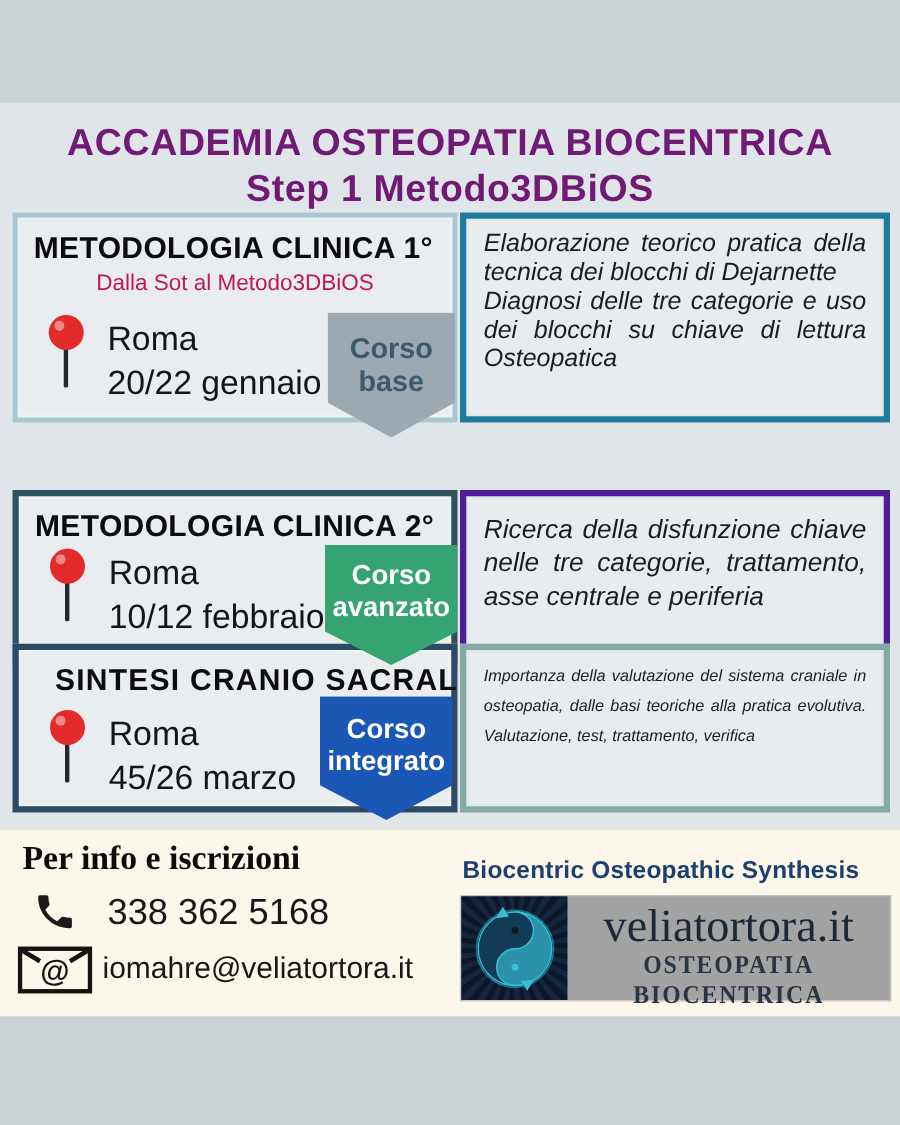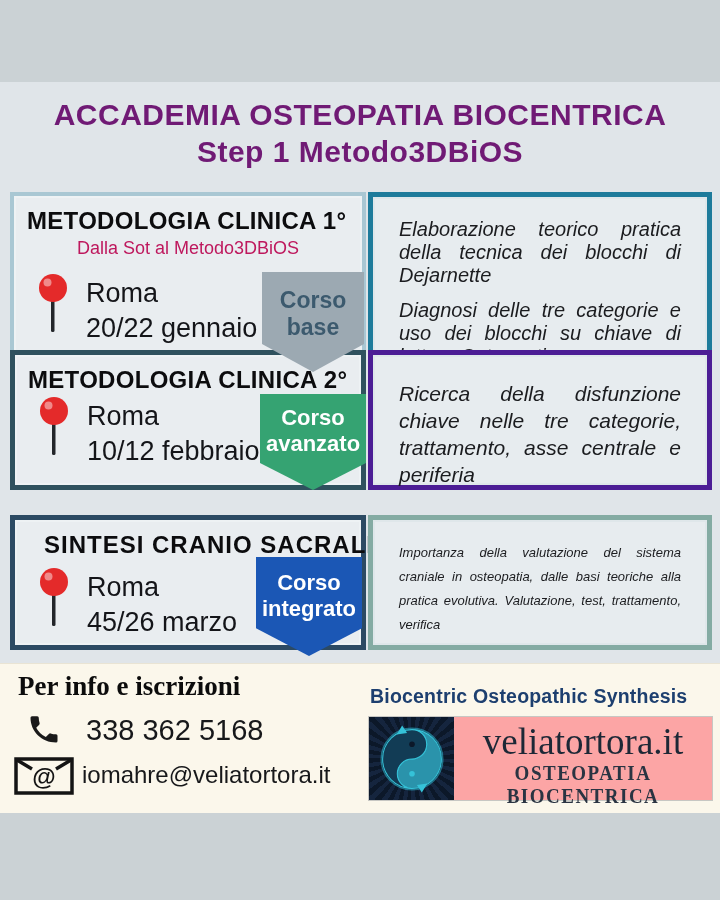--- a/index.html
+++ b/index.html
@@ -8,22 +8,22 @@
     position:relative; width:720px; height:900px; margin:0 auto;
     background:#cbd2d5; overflow:hidden;
   }
   .main-bg { position:absolute; top:82px; left:0; width:720px; height:581px; background:#e0e5e9; }
   .footer-bg { position:absolute; top:663px; left:0; width:720px; height:150px; background:#fbf7eb; border-top:1px solid #e9e4d4; }
 
   .title { position:absolute; top:96px; left:0; width:720px; text-align:center;
     font-weight:800; font-size:30px; line-height:37px; color:#701a75; letter-spacing:.5px; }
 
   .course { position:absolute; left:0; width:720px; }
-  .c1 { top:192px; height:168px;text-decoration:underline; }
-  .c2 { top:350px; height:140px; }
+  .c1 { top:170px; height:168px;text-decoration:underline; }
+  .c2 { top:392px; height:140px; }
   .c3 { top:515px; height:135px; }
 
   .box-left { position:absolute; left:10px; top:0; width:356px; height:100%;
     background:#e9edf0; box-shadow: inset 0 0 0 2px #eef2f4; }
   .c1 .box-left { border:4px solid #a9c7d3; }
   .c2 .box-left { border:5px solid #2f515e; }
   .c3 .box-left { border:5px solid #2c4a63;padding-left:16px; }
 
   .box-right { position:absolute; left:368px; top:0; width:344px; height:100%;
     background:#e7ecef; padding:9px 14px 8px 14px; box-shadow: inset 0 0 0 2px #dfe7ea; }
@@ -37,21 +37,21 @@
 
   .pin { position:absolute; left:24px; }
   .c1 .pin { top:76px; } .c2 .pin { top:40px; } .c3 .pin { top:46px; }
   .loc { position:absolute; left:72px; font-size:27px; color:#141519; line-height:35px; }
   .c1 .loc { top:80px; } .c2 .loc { top:44px; } .c3 .loc { top:50px; }
 
   .desc { font-style:italic; color:#1b1c1f; text-align:justify; }
   .c1 .desc { font-size:20px; line-height:23px; }
   .c2 .desc { font-size:21px; line-height:27px; padding-top:4px; }
   .c3 .desc { font-size:13px; line-height:24px; }
-  .desc p { margin:12px; }
+  .desc p { margin:0; }
 
   .badge { position:absolute; z-index:5; text-align:center; font-weight:800;
     clip-path: polygon(0 0, 100% 0, 100% 72%, 50% 100%, 0 72%); }
   .badge span { display:block; }
   .badge-1 { left:262px; top:80px; width:102px; height:100px; background:#9ca9b2;
     color:#3c5a6e; font-size:23px; line-height:27px; padding-top:15px; }
   .badge-2 { left:260px; top:44px; width:106px; height:96px; background:#35a372;
     color:#ffffff; font-size:22px; line-height:26px; padding-top:11px; }
   .badge-3 { left:256px; top:42px; width:106px; height:99px; background:#1b57b5;
     color:#ffffff; font-size:22px; line-height:26px; padding-top:13px; }
@@ -59,21 +59,21 @@
   .info-heading { position:absolute; left:18px; top:671px;
     font-family:"Liberation Serif", serif; font-weight:700; font-size:27px; color:#0c0c0c; }
   .phone-icon { position:absolute; left:26px; top:711px; }
   .phone-text { position:absolute; left:86px; top:714px; font-size:29px; color:#17181a; }
   .email-icon { position:absolute; left:14px; top:756px; }
   .email-text { position:absolute; left:82px; top:761px; font-size:24px; color:#17181a; }
 
   .brand-heading { position:absolute; left:370px; top:685px; font-size:19.5px;
     font-weight:800; color:#1d3f6f; letter-spacing:.2px; }
   .logo-box { position:absolute; left:368px; top:716px; width:345px; height:85px;
-    background:#fca5a5; border:1px solid #c7c7c3; display:flex; }
+    background:#a3a3a3; border:1px solid #c7c7c3; display:flex; }
   .logo-mark { width:85px; height:100%; position:relative;
     background: repeating-conic-gradient(from 0deg at 50% 50%, #0c1829 0deg 6deg, #15253e 6deg 12deg);
     display:flex; align-items:center; justify-content:center; }
   .logo-text { flex:1; text-align:center; padding-top:4px; }
   .site { font-family:"Liberation Serif", serif; font-size:37px; line-height:42px; color:#1d2836; }
   .tagline { font-family:"Liberation Serif", serif; font-weight:700; font-size:19px;
     letter-spacing:1.5px; color:#2a3442; transform:scaleY(1.08); }
 </style>
 </head>
 <body>

